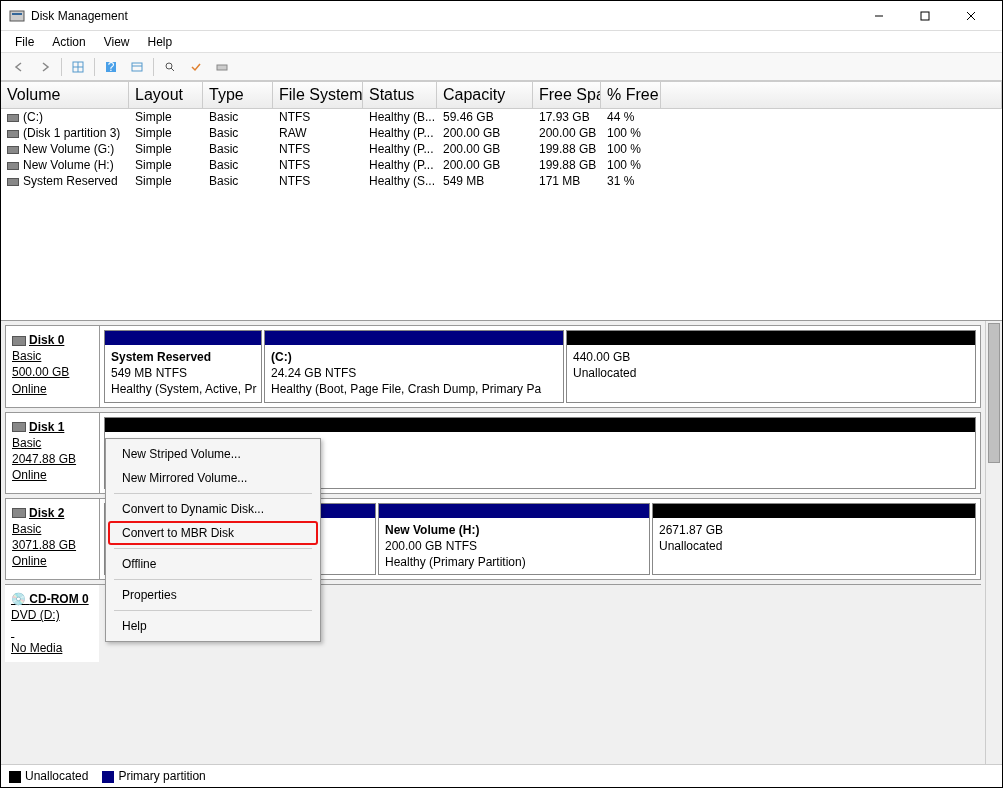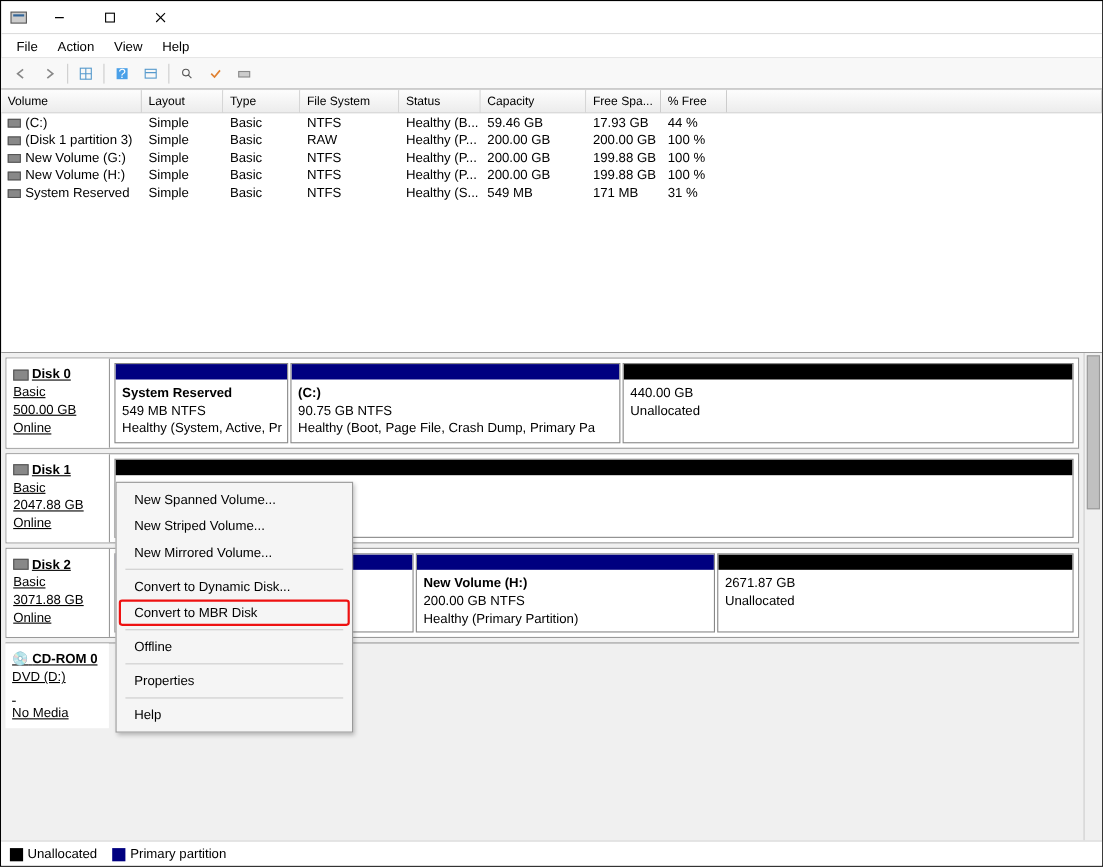--- a/index.html
+++ b/index.html
@@ -18,21 +18,21 @@
 .menubar .mitem { padding: 2px 8px; cursor: default; }
 
 
 .toolbar { height: 28px; display: flex; align-items: center; padding: 2px 6px; border-bottom: 1px solid #ccc; gap: 2px; background: #f8f8f8; }
 .toolbar .tbtn { width: 24px; height: 22px; display: flex; align-items: center; justify-content: center; border: 1px solid transparent; cursor: default; }
 .toolbar .sep { width: 1px; height: 18px; background: #ccc; margin: 0 2px; }
 
 
 .vollist { flex: 0 0 240px; display: flex; flex-direction: column; border-bottom: 1px solid #999; }
 .volhead { display: flex; background: #fff; border-top: 1px solid #ccc; border-bottom: 1px solid #ccc; }
-.volhead .hcell { padding: 4px 6px; border-right: 1px solid #ccc; background: linear-gradient(#fdfdfd,#ececec); cursor: default; font-size: 11px; white-space: nowrap; overflow: hidden; }
+.volhead .hcell { padding: 4px 6px; border-right: 1px solid #ccc; background: linear-gradient(#fdfdfd,#ececec); cursor: default; font-size: 16px; white-space: nowrap; overflow: hidden; }
 .volbody { flex: 1; overflow: auto; }
 .volrow { display: flex; padding: 0; }
 .volrow .vcell { padding: 1px 6px; white-space: nowrap; overflow: hidden; font-size: 12px; }
 .volrow .vcell .dicon { display:inline-block; width:12px; height:8px; background:#888; margin-right:4px; vertical-align:middle; border:1px solid #555; }
 
 
 .graphwrap { flex: 1; display: flex; position: relative; overflow: hidden; }
 .graphview { flex: 1; overflow-y: auto; background: #f0f0f0; position: relative; }
 .diskrow { display: flex; margin: 4px; background: #fff; border: 1px solid #999; min-height: 82px; }
 .diskinfo { width: 94px; padding: 6px; border-right: 1px solid #999; background: #fff; font-size: 12px; line-height: 1.35; text-decoration: underline; }
@@ -64,20 +64,21 @@
 </head>
 <body>
 
 <div class="titlebar">
   <span class="icon">
     <svg viewBox="0 0 16 16">
         <rect x="1" y="3" width="14" height="10" fill="#ccc" stroke="#555"></rect>
         <rect x="3" y="5" width="10" height="2" fill="#369"></rect>
       </svg>
   </span>
+  <span class="title">Disk Management</span>
   <div class="wbtns">
     <div class="wbtn">
         <svg viewBox="0 0 10 10">
           <line x1="1" y1="5" x2="9" y2="5" stroke="#000"></line>
         </svg>
       </div>
     <div class="wbtn">
         <svg viewBox="0 0 10 10">
           <rect x="1" y="1" width="8" height="8" fill="none" stroke="#000"></rect>
         </svg>
@@ -231,21 +232,21 @@
         <div class="pbody">
               <div class="ptitle">System Reserved</div>
               <div>549 MB NTFS</div>
               <div>Healthy (System, Active, Pr</div>
             </div>
       </div>
       <div class="part" style="width:300px">
         <div class="pbar bar-primary"></div>
         <div class="pbody">
               <div class="ptitle">(C:)</div>
-              <div>90.75 GB NTFS</div>
+              <div>24.24 GB NTFS</div>
               <div>Healthy (Boot, Page File, Crash Dump, Primary Pa</div>
             </div>
       </div>
       <div class="part" style="flex:1">
         <div class="pbar bar-black"></div>
         <div class="pbody">
               <div class="ptitle"></div>
               <div>440.00 GB</div>
               <div>Unallocated</div>
             </div>
@@ -302,21 +303,20 @@
   <div class="diskrow" style="min-height:70px;border-bottom:none;border-left:none;border-right:none;background:transparent">
     <div class="diskinfo" style="border-right:none">
       <div class="dname"><span>💿</span> <span>CD-ROM 0</span></div>
       <div>DVD (D:)</div>
       <div>&nbsp;</div>
       <div>No Media</div>
     </div>
   </div>
 
   <div class="ctxmenu" style="left:104px; top:117px;">
-    <div class="citem">New Spanned Volume...</div>
     <div class="citem">New Striped Volume...</div>
     <div class="citem">New Mirrored Volume...</div>
     <div class="csep"></div>
     <div class="citem">Convert to Dynamic Disk...</div>
     <div class="citem hl">Convert to MBR Disk</div>
     <div class="csep"></div>
     <div class="citem">Offline</div>
     <div class="csep"></div>
     <div class="citem">Properties</div>
     <div class="csep"></div>

